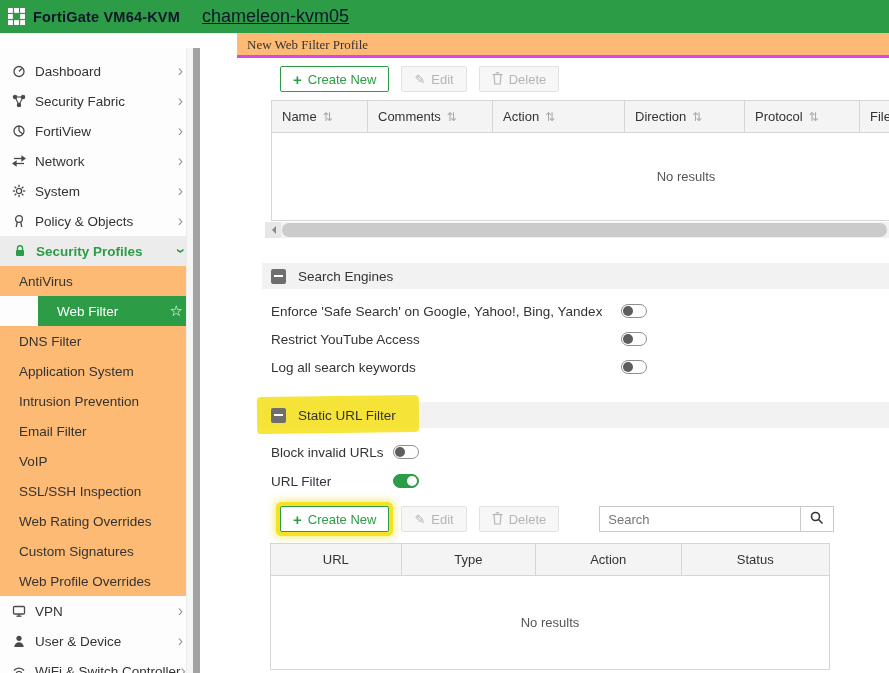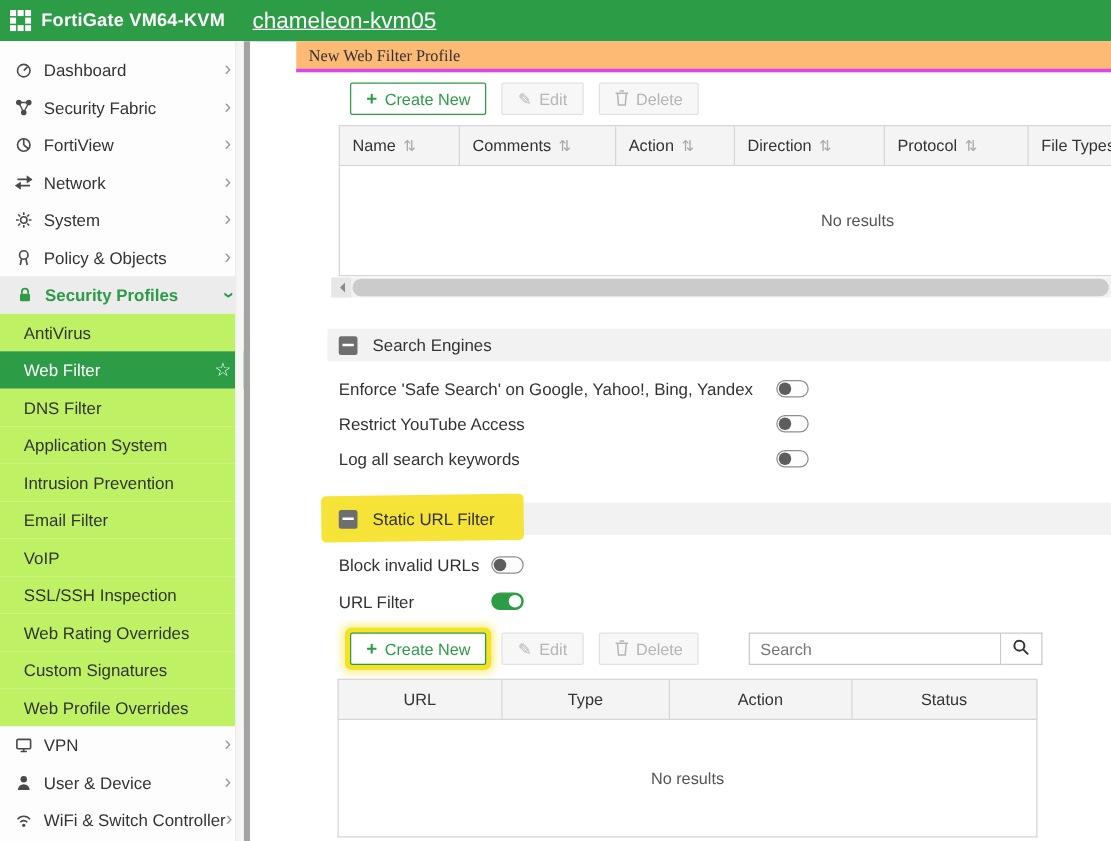--- a/index.html
+++ b/index.html
@@ -2,35 +2,35 @@
 <html><head>
 <meta charset="utf-8">
 <style>
   * { box-sizing: border-box; }
   html,body { margin:0; padding:0; }
   body { font-family:"Liberation Sans", sans-serif; }
   .page { position:relative; width:889px; height:673px; background:#fff; overflow:hidden; }
 
   
   .topbar { position:absolute; left:0; top:0; width:889px; height:33px; background:#2d9c46;
-            display:flex; align-items:center; color:#ffffff; }
+            display:flex; align-items:center; color:#0f172a; }
   .logo { margin-left:8px; display:flex; }
   .product { font-weight:bold; font-size:14.5px; margin-left:8px; letter-spacing:.2px; }
   .hostname { margin-left:22px; font-size:18px; text-decoration:underline; cursor:pointer; }
 
   
-  .sidebar { position:absolute; left:0; top:33px; width:200px; bottom:0; background:#fdfdfd;
-             border-right:5px solid #a3a3a3; padding-top:8px; font-size:13.5px; color:#333; overflow:hidden; }
+  .sidebar { position:absolute; left:0; top:48px; width:200px; bottom:0; background:#fdfdfd;
+             border-right:7px solid #a3a3a3; padding-top:8px; font-size:13.5px; color:#333; overflow:hidden; }
   .side-item { height:30px; display:flex; align-items:center; padding:0 10px 0 10px; cursor:pointer; white-space:nowrap; }
   .side-item .icon { width:17px; display:flex; justify-content:center; margin-right:8px; color:#4a4a4a; flex:none; }
   .side-item .chev { margin-left:auto; color:#9a9a9a; font-size:16px; line-height:1; }
-  .side-item.sub { padding-left:19px; background:#bef264; }
+  .side-item.sub { padding-left:19px; background:#fdba74; }
   .side-item.parent-active { background:#ececec; color:#2d9c46; font-weight:bold;padding-left:11px; }
   .side-item.parent-active .chev { color:#2d9c46; transform:rotate(90deg); }
-  .side-item.selected { background:#2d9c46; color:#fff; }
+  .side-item.selected { background:#2d9c46; color:#fff;margin-left:38px; }
   .side-item.selected .star { margin-left:auto; font-size:15px; color:#fff; }
   .side-scroll { position:absolute; right:0; top:0; bottom:0; width:7px; background:#f6f6f6; border-left:1px solid #ececec; }
 
   
   .content-header { position:absolute; left:237px; top:33px; right:0; height:25px; background:#fdba74;
                     border-bottom:3px solid #d946ef; line-height:24px; padding-left:10px; font-size:13px; color:#333;font-family:Liberation Serif, serif; }
 
   
   .content { position:absolute; left:237px; top:58px; right:0; bottom:0; background:#fff; overflow:hidden; }
 
@@ -47,21 +47,21 @@
   
   .thead { display:flex; background:#f4f4f4; border:1px solid #d6d6d6; }
   .th { display:flex; align-items:center; gap:6px; padding:0 10px; height:31px; font-size:13px; color:#333;
         border-left:1px solid #d6d6d6; }
   .th:first-child { border-left:none; }
   .th .sort { color:#a8a8a8; font-size:12px; }
   .tbody { border:1px solid #d6d6d6; border-top:none; display:flex; align-items:center; justify-content:center;
            color:#555; font-size:13px; background:#fff; }
 
   .table1 { position:absolute; left:34px; top:42px; width:830px; }
-  .t1 .c1{width:95px;} .t1 .c2{width:125px;} .t1 .c3{width:95px;} .t1 .c4{width:120px;} .t1 .c5{width:115px;} .t1 .c6{width:200px;}
+  .t1 .c1{width:95px;} .t1 .c2{width:125px;} .t1 .c3{width:95px;} .t1 .c4{width:120px;margin-left:37px;} .t1 .c5{width:115px;} .t1 .c6{width:200px;}
   .table1 .tbody { height:88px; }
 
   .hscroll { position:absolute; left:28px; top:164px; right:0; height:16px; background:#f2f2f2; }
   .hscroll .sbtn { position:absolute; left:0; top:0; width:16px; height:16px; background:#e7e7e7;
                    display:flex; align-items:center; justify-content:center; cursor:pointer; }
   .hscroll .sbtn .tri { width:0; height:0; border:4px solid transparent; border-right-color:#8a8a8a; margin-right:3px; }
   .hscroll .thumb { position:absolute; left:17px; top:1px; height:14px; right:2px; background:#cbcbcb; border-radius:7px; cursor:grab; }
 
   .section-bar { position:absolute; left:25px; right:0; height:26px; background:#f2f2f2; display:flex; align-items:center; cursor:pointer; }
   .collapse-box { width:15px; height:15px; background:#6e6e6e; border-radius:2px; margin-left:9px; position:relative; z-index:1; flex:none; }

